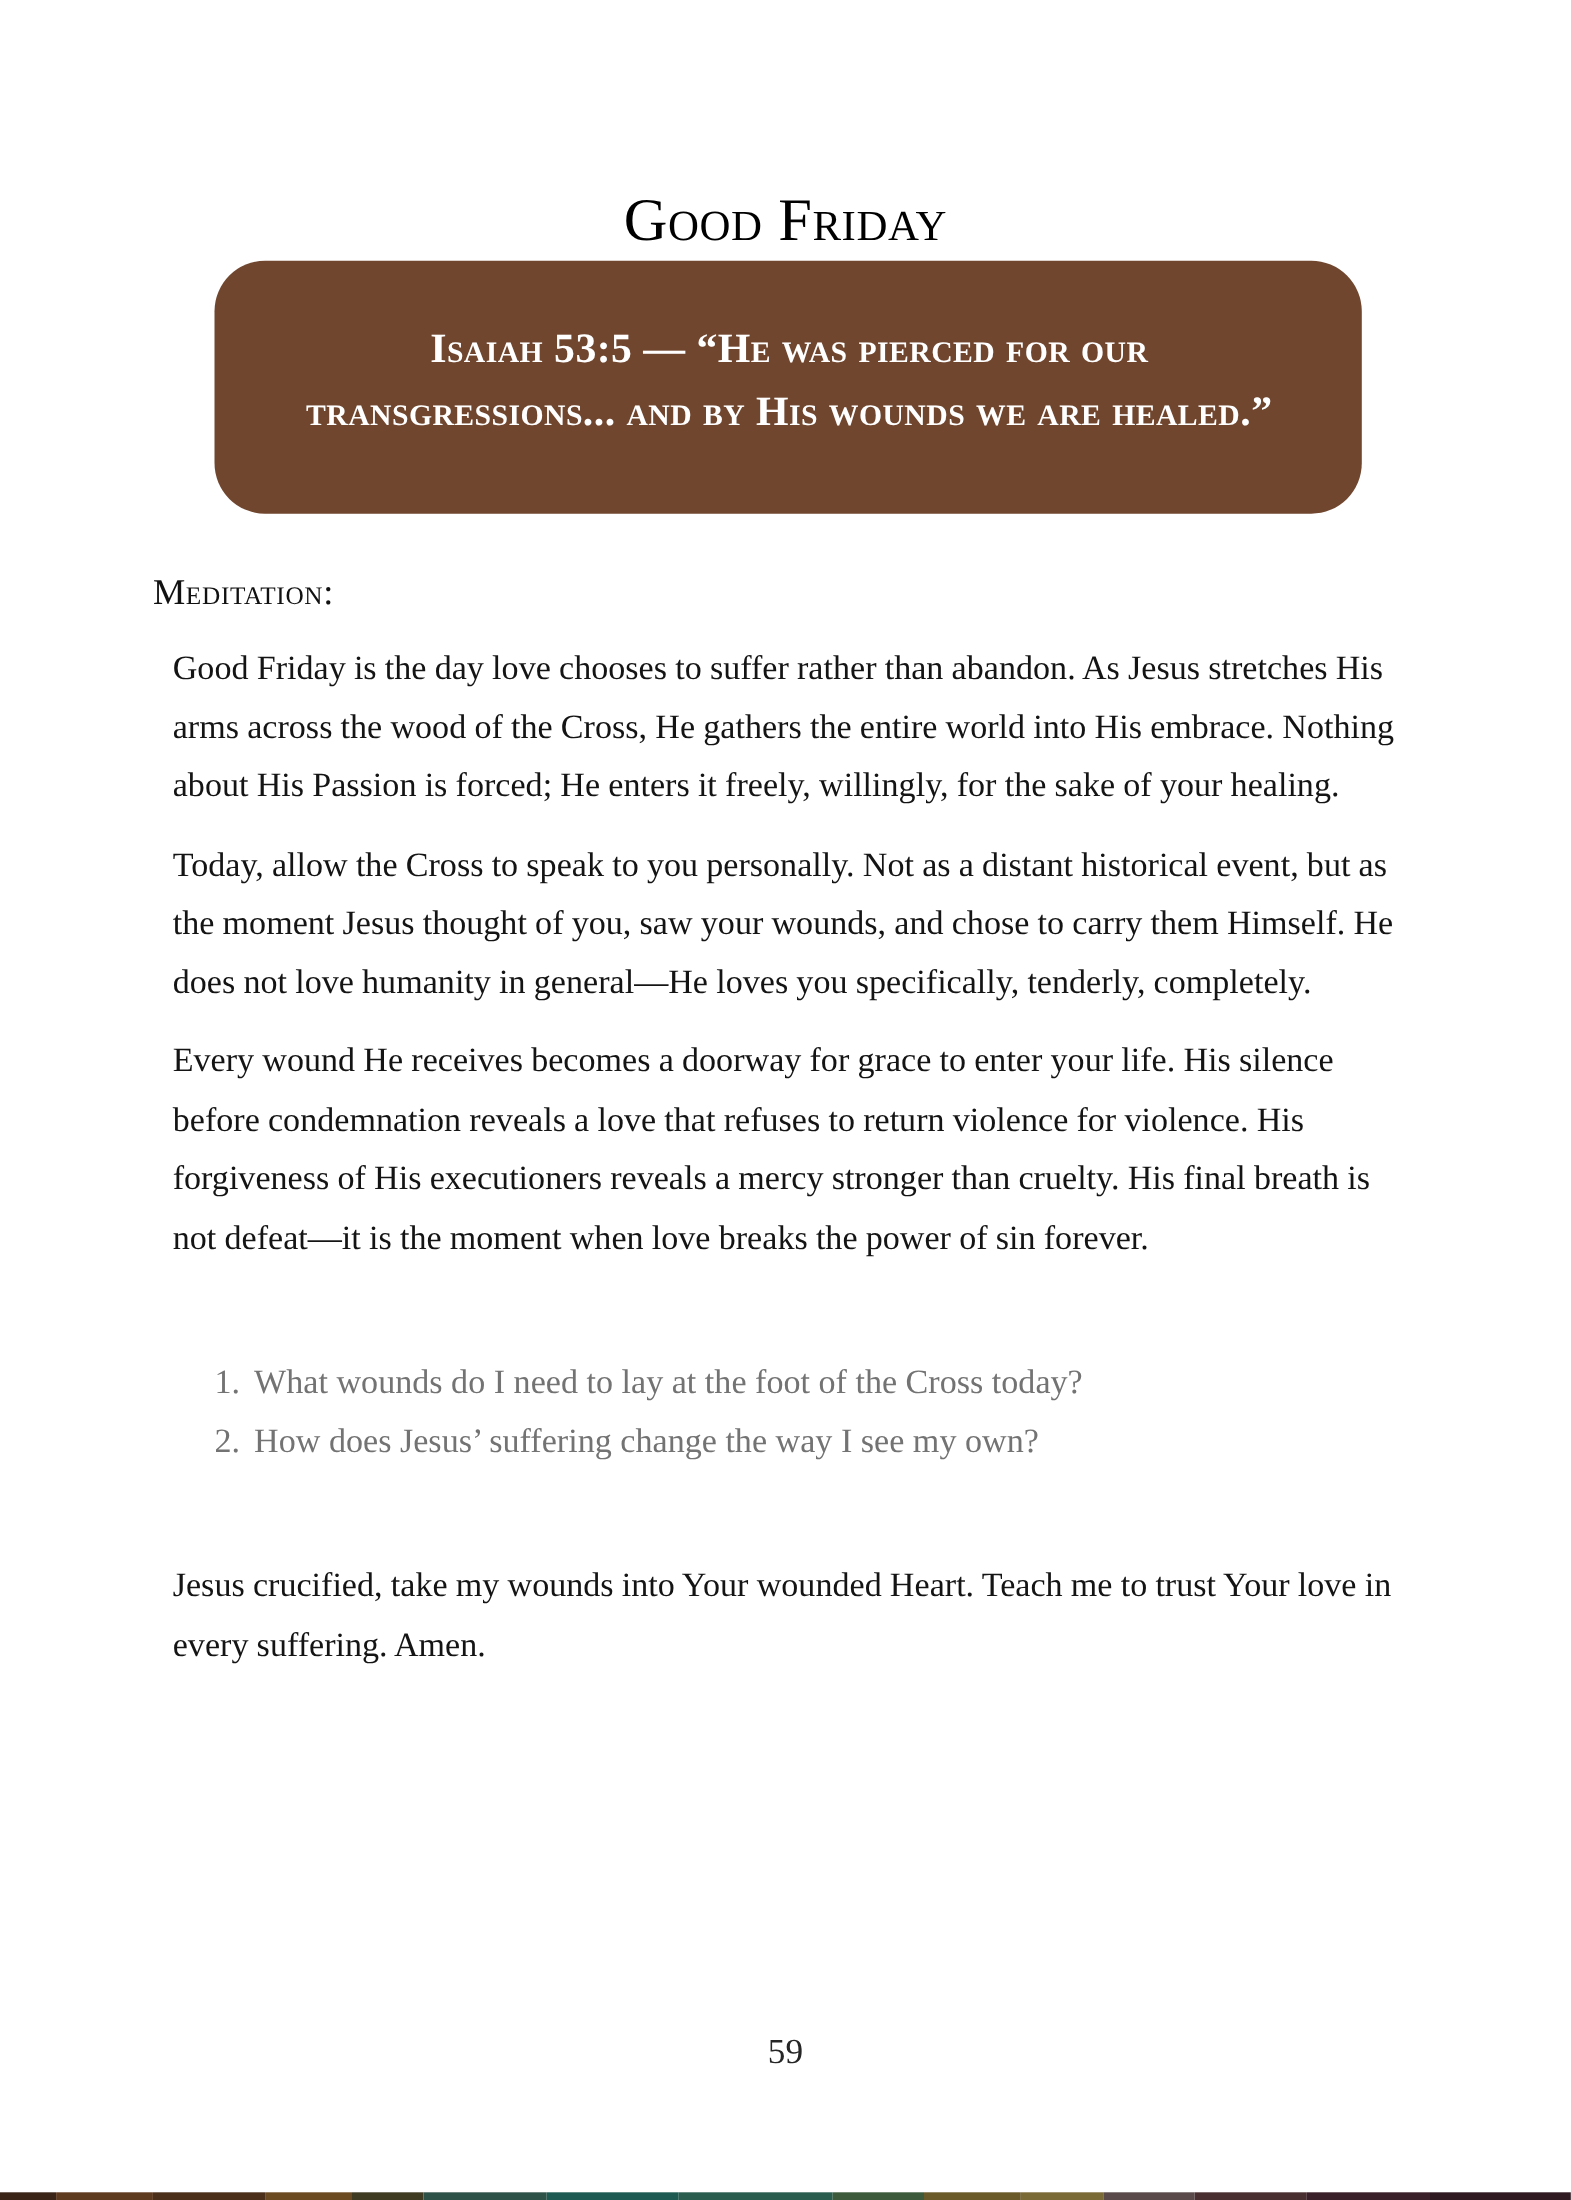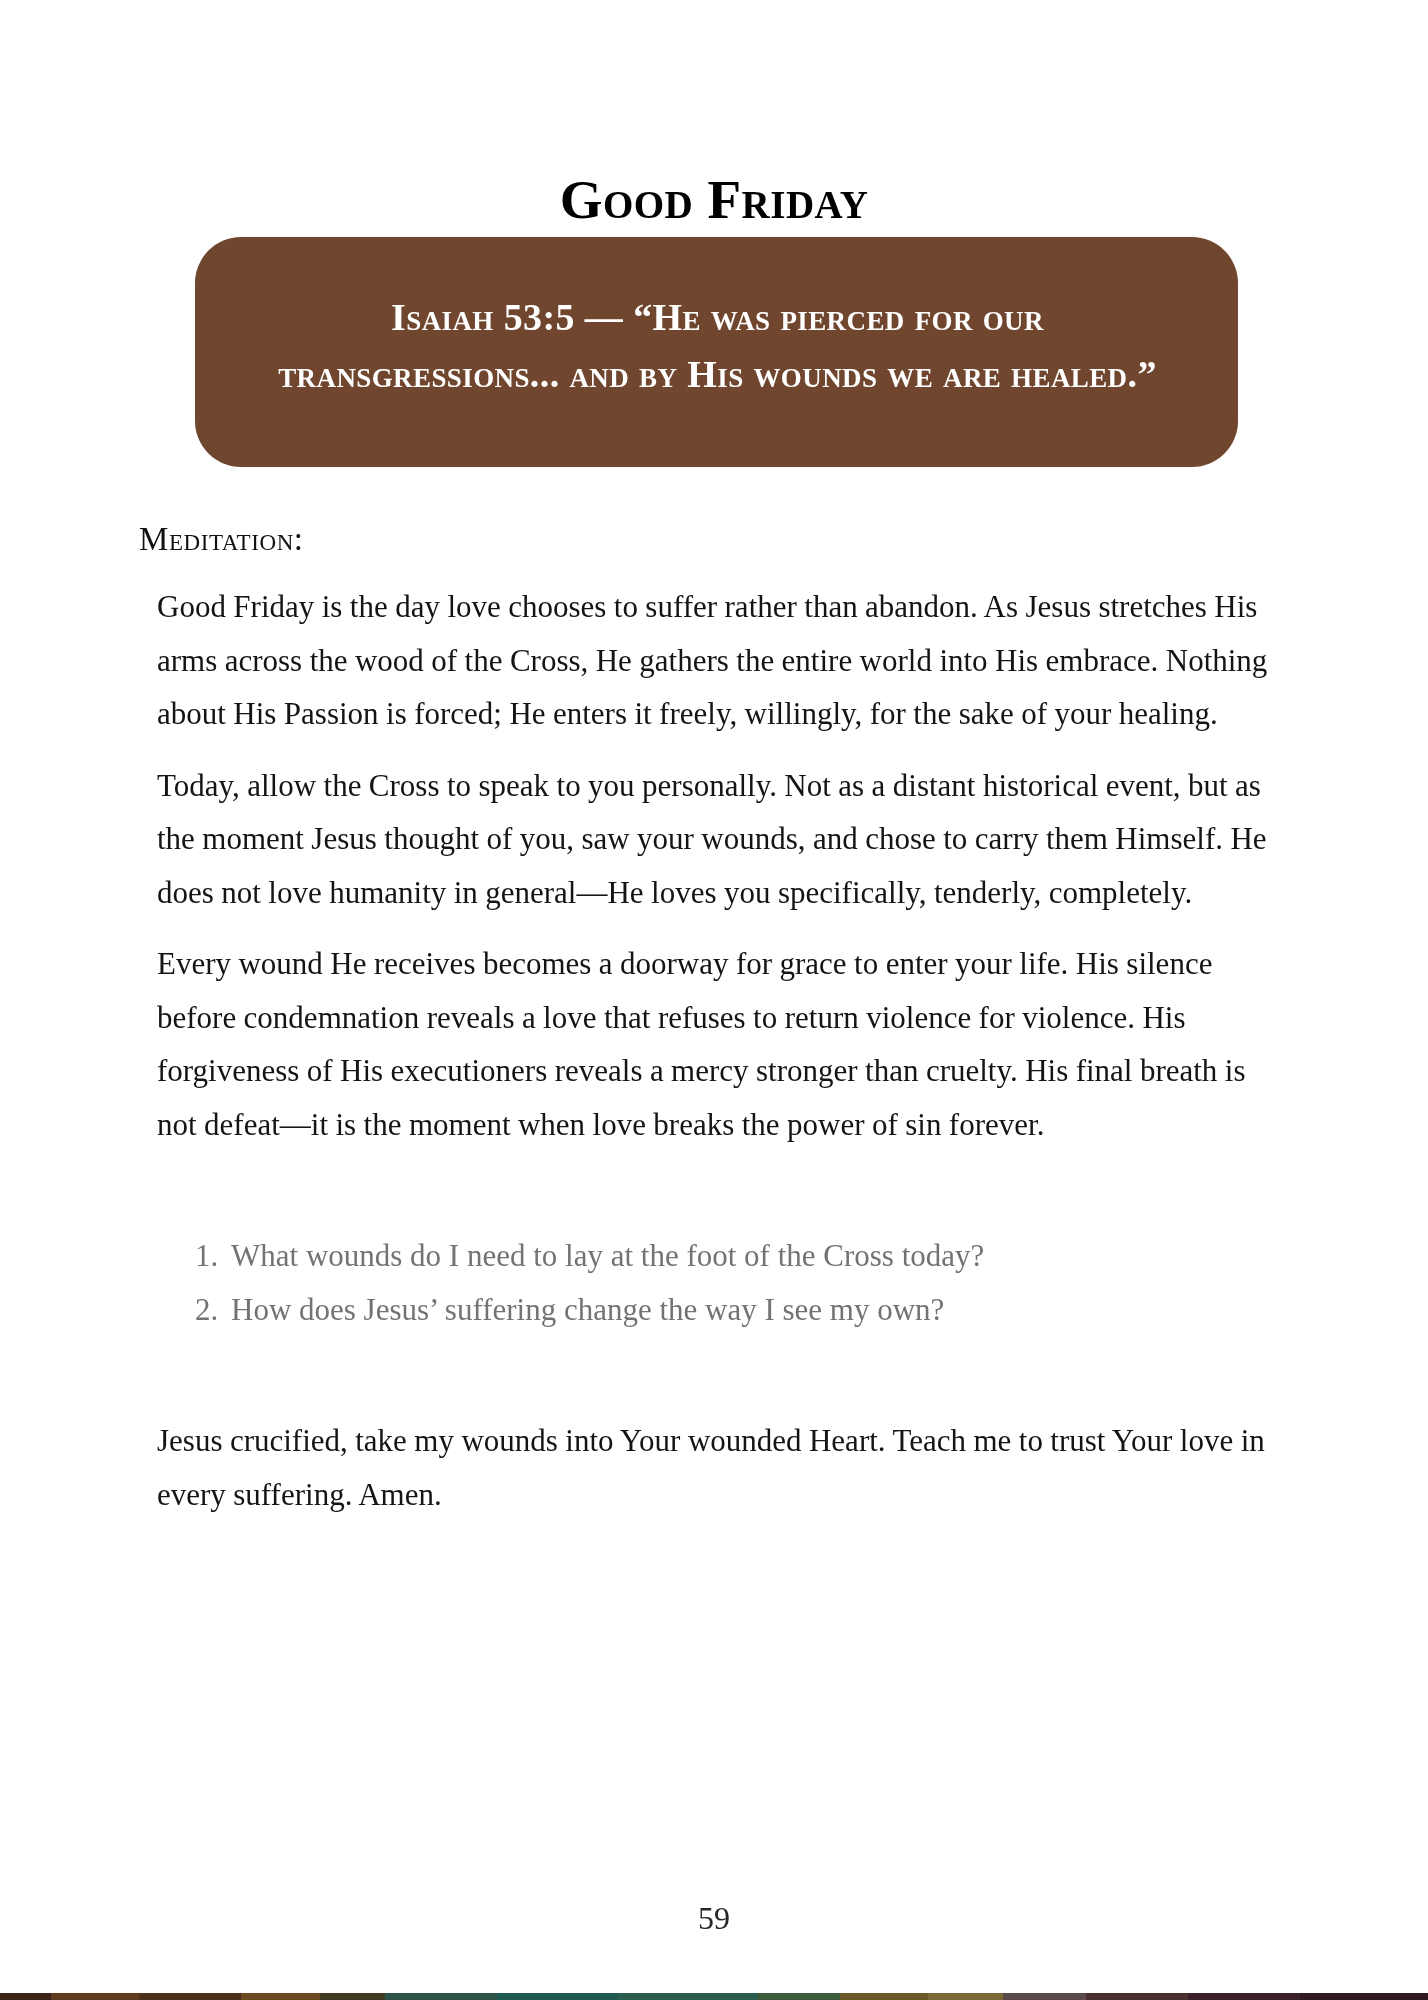--- a/index.html
+++ b/index.html
@@ -27,21 +27,21 @@
   
   .page-title {
     position: absolute;
     top: 132px;
     left: 0;
     width: 1428px;
     text-align: center;
     font-family: "Liberation Serif", "DejaVu Serif", serif;
     font-size: 55px;
     line-height: 62px;
-    font-weight: 700;
+    font-weight: 400;
     font-variant: small-caps;
     letter-spacing: 0.5px;
     color: #000000;
   }
 
   
   .scripture-banner {
     position: absolute;
     left: 195px;
     top: 237px;
@@ -119,21 +119,21 @@
     left: 0;
     top: 0;
     width: 30px;
     text-align: left;
   }
 
   
   .page-number {
     position: absolute;
     left: 0;
-    top: 1898px;
+    top: 1844px;
     width: 1428px;
     text-align: center;
     font-family: "Liberation Serif", "DejaVu Serif", serif;
     font-size: 32px;
     line-height: 40px;
     color: #262626;
   }
 
   
   .bottom-strip {

